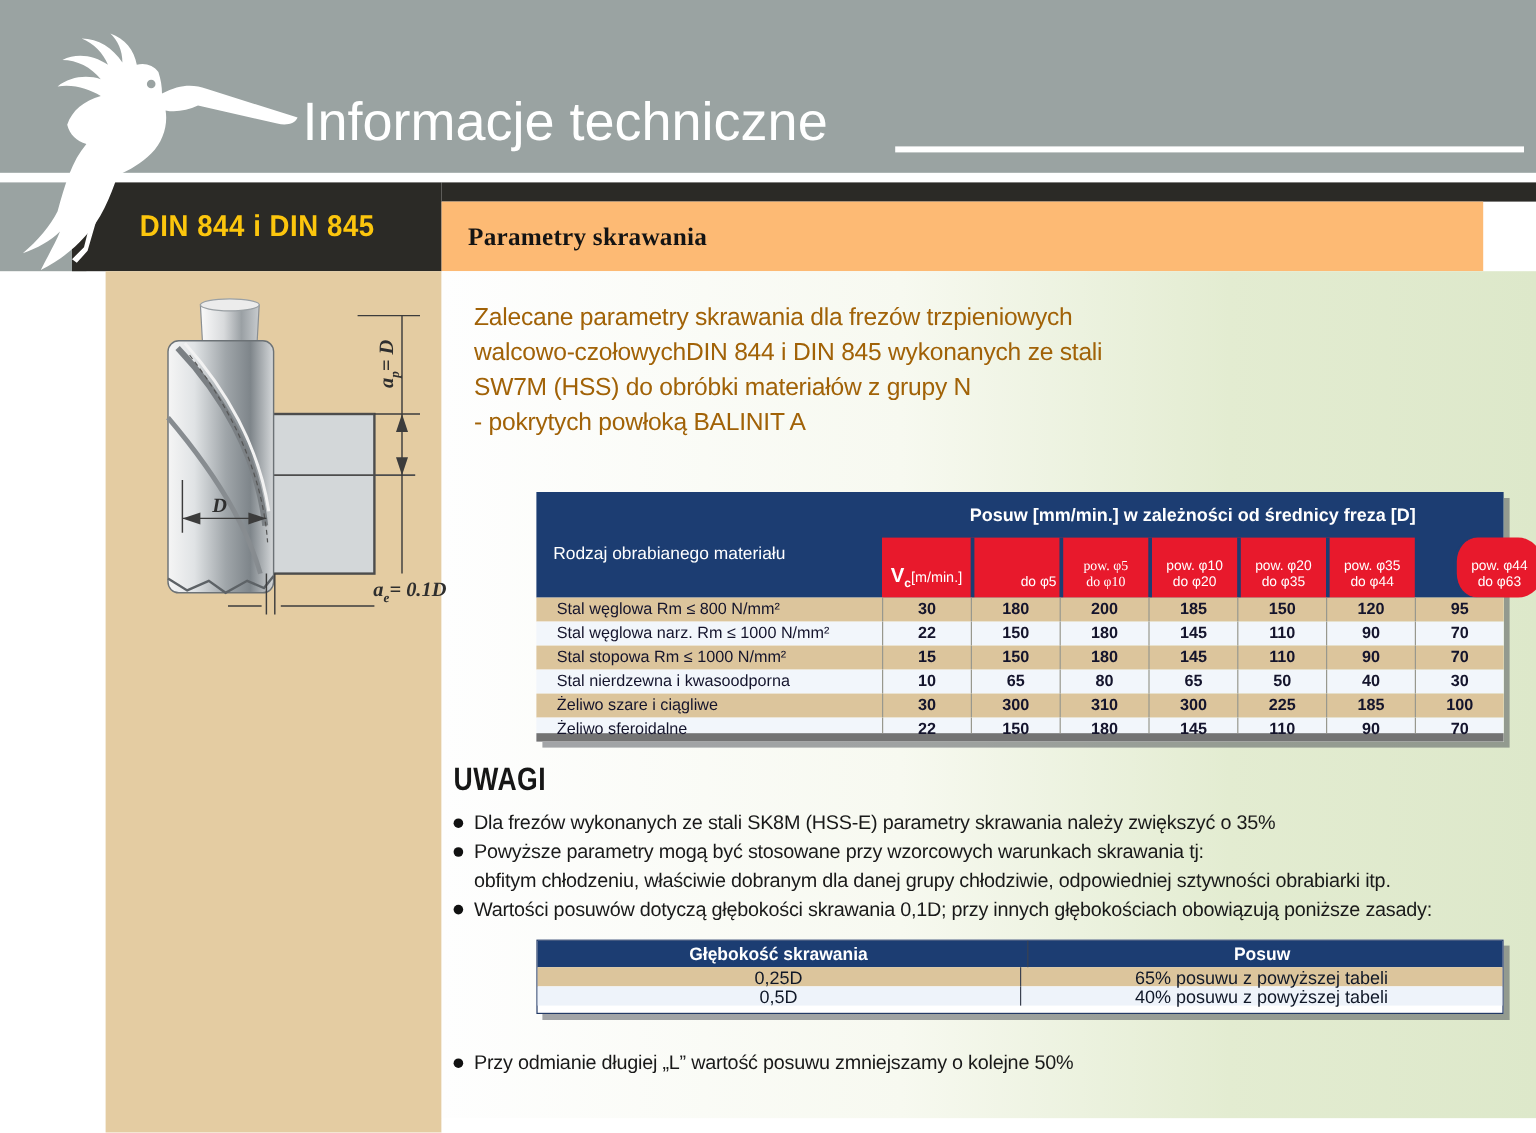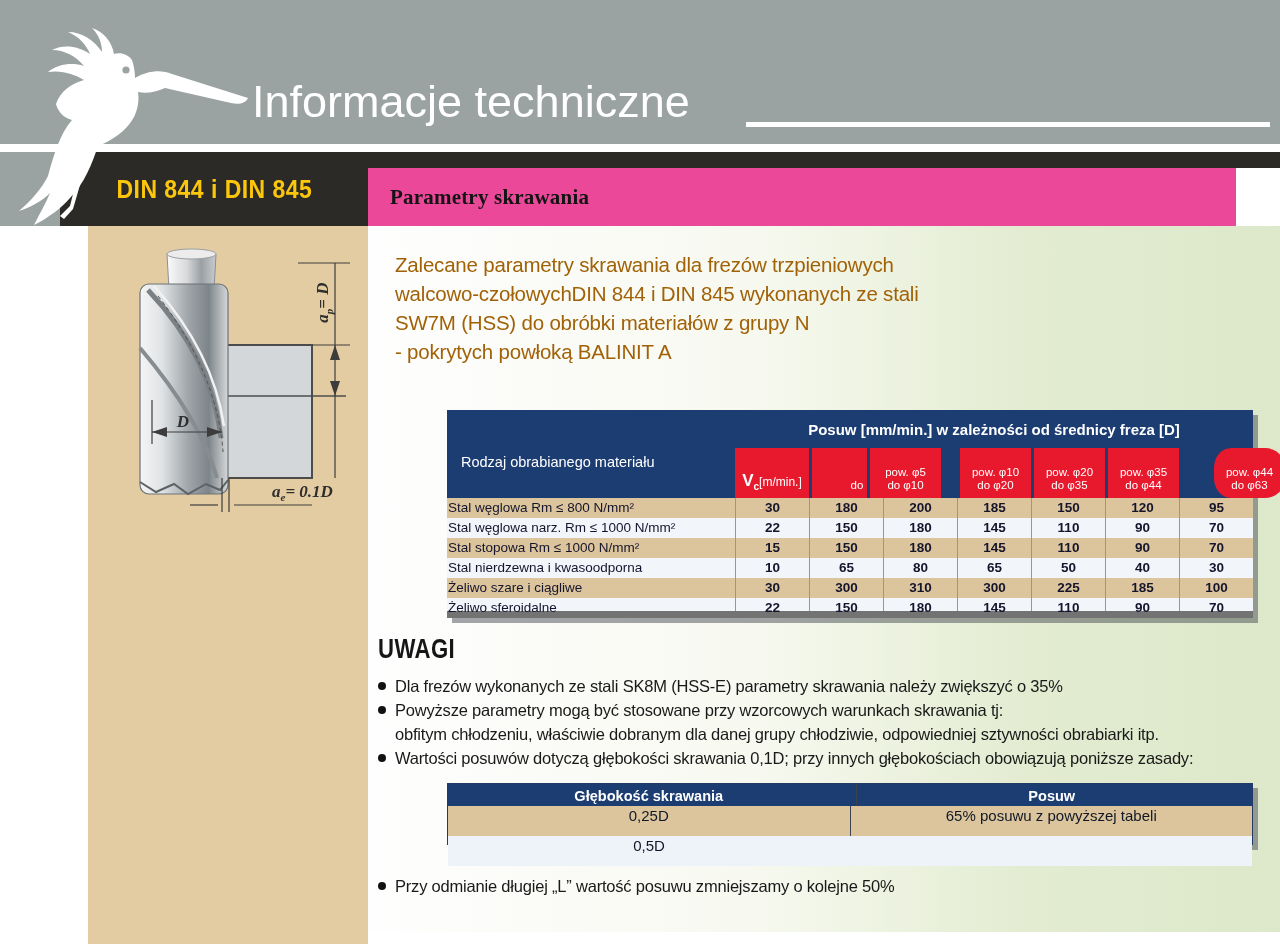--- a/index.html
+++ b/index.html
@@ -8,21 +8,21 @@
   .abs{position:absolute;}
 
   
   .gray-band{left:0;top:8;width:1280px;height:144px;background:#9aa3a2;}
   .left-gray{left:0;top:152px;width:72px;height:74px;background:#9aa3a2;}
   .din-bar{left:60px;top:152px;width:308px;height:74px;background:#2b2a26;
            display:flex;align-items:center;justify-content:center;}
   .din-label{color:#fcc60d;font-weight:bold;font-size:25px;letter-spacing:.5px;
              transform:scaleX(.92);transform-origin:center;}
   .right-dark{left:368px;top:152px;width:912px;height:16px;background:#2b2a26;}
-  .yellow-bar{left:368px;top:168px;width:868px;height:58px;background:#ec4899;
+  .yellow-bar{left:368px;top:168px;width:868px;height:58px;background:#fdba74;
               display:flex;align-items:center;}
   .section-title{font-family:"Liberation Serif","DejaVu Serif",serif;font-weight:bold;
                  font-size:21px;color:#141414;margin-left:22px;letter-spacing:.2px;}
   .page-title{left:252px;top:76px;color:#ffffff;font-size:45px;font-weight:normal;
               letter-spacing:0;white-space:nowrap;}
   .title-rule{left:746px;top:122px;width:524px;height:5px;background:#ffffff;}
 
   
   .beige-panel{left:88px;top:226px;width:280px;height:718px;background:#e4cca2;}
   .right-bg{left:368px;top:226px;width:912px;height:706px;
@@ -32,21 +32,21 @@
   
   .bird{left:0;top:26px;width:252px;height:212px;z-index:5;}
 
   
   .drawing{left:88px;top:226px;width:280px;height:300px;z-index:2;}
   .dim-label{position:absolute;font-style:italic;font-weight:bold;color:#2e2e2e;
              font-size:17px;font-family:"Liberation Serif","DejaVu Serif",serif;}
   .dim-label sub{font-size:11px;}
   .lbl-ap{left:196px;top:66px;width:80px;text-align:center;transform:rotate(-90deg);}
   .lbl-d{left:80px;top:186px;width:30px;text-align:center;}
-  .lbl-ae{left:142px;top:256px;width:110px;text-align:left;padding-left:42px;}
+  .lbl-ae{left:132px;top:256px;width:110px;text-align:right;padding-left:42px;}
 
   
   .intro{left:395px;top:250px;width:620px;color:#a16207;font-size:20.5px;
          line-height:29px;letter-spacing:-.2px;}
 
   
   .mtable{left:447px;top:410px;width:806px;height:208px;z-index:3;
           box-shadow:5px 5px 0 rgba(72,75,84,.5);}
   .mt-head{position:absolute;left:0;top:0;width:806px;height:88px;background:#1c3d72;}
   .mt-posuw{position:absolute;left:288px;top:0;width:518px;height:38px;color:#fff;
@@ -57,21 +57,21 @@
             justify-content:flex-end;padding-bottom:6px;text-align:center;}
   .red-cell.sep{border-left:3px solid #1c3d72;}
   .two-line{font-size:11.5px;line-height:13px;}
   .vc-main{font-weight:bold;font-size:17px;}
   .vc-main sub{font-size:10px;}
   .vc-unit{font-size:12px;}
   .vc-wrap{display:flex;align-items:baseline;}
   .mrow{position:absolute;left:0;width:806px;height:20px;display:flex;box-sizing:border-box;}
   .row-tan{background:#dcc59c;}
   .row-light{background:#f2f6fb;}
-  .mcell-mat{width:288px;box-sizing:border-box;padding-left:1px;font-size:13.5px;
+  .mcell-mat{width:288px;box-sizing:border-box;padding-left:17px;font-size:13.5px;
              line-height:20px;color:#14142c;white-space:nowrap;}
   .mcell-num{width:74px;box-sizing:border-box;text-align:center;line-height:20px;
              font-size:13.5px;font-weight:bold;color:#14142c;border-left:1px solid #98988e;}
   .mrow-last{border-bottom:7px solid #737373;}
 
   
   .uwagi{left:378px;top:634px;font-size:27px;font-weight:bold;color:#161616;
          transform:scaleX(.82);transform-origin:left;letter-spacing:.5px;}
   .notes{left:378px;top:674px;width:890px;}
   .note{display:flex;align-items:flex-start;line-height:24px;color:#191919;
@@ -79,21 +79,21 @@
   .dot{width:8px;height:8px;border-radius:50%;background:#111;margin:8px 9px 0 0;flex:0 0 8px;}
   .dot.hidden{visibility:hidden;}
   .final-note{left:378px;top:874px;width:890px;}
 
   
   .dtable{left:447px;top:783px;width:806px;height:62px;box-sizing:border-box;z-index:3;
           border:1px solid #233a66;box-shadow:5px 5px 0 rgba(72,75,84,.5);background:#fff;}
   .dt-head{display:flex;height:22px;background:#1c3d72;color:#fff;}
   .dt-hcell{width:50%;display:flex;align-items:center;justify-content:center;
             font-size:15px;font-weight:bold;transform:scaleX(.97);}
-  .dt-row{display:flex;height:30px;}
+  .dt-row{display:flex;height:16px;}
   .dt-cell{width:50%;text-align:center;line-height:19px;font-size:15px;color:#101828;}
   .dt-cell.sep{border-left:1px solid #3c4250;}
   .dt-row.tan{background:#dcc59c;}
   .dt-row.light{background:#eef3fa;}
 </style>
 </head>
 <body>
 
 <div id="page">
 
@@ -205,21 +205,21 @@
             <span class="vc-main"><span>V</span><sub>c</sub></span>
             <span class="vc-unit">[m/min.]</span>
           </span>
       </div>
       <div class="red-cell sep" style="left:362px;padding-left:36px;">
         <div class="two-line">
             <div>do φ5</div>
             <div></div>
           </div>
       </div>
-      <div class="red-cell sep" style="left:420px;">
+      <div class="red-cell sep" style="left:436px;font-family:Liberation Serif, serif;">
         <div class="two-line">
             <div>pow. φ5</div>
             <div>do φ10</div>
           </div>
       </div>
       <div class="red-cell sep" style="left:510px;">
         <div class="two-line">
             <div>pow. φ10</div>
             <div>do φ20</div>
           </div>
@@ -330,20 +330,21 @@
     <div class="dt-head">
       <div class="dt-hcell">Głębokość skrawania</div>
       <div class="dt-hcell" style="border-left:1px solid #3c4250;">Posuw</div>
     </div>
     <div class="dt-row tan">
       <div class="dt-cell">0,25D</div>
       <div class="dt-cell sep">65% posuwu z powyższej tabeli</div>
     </div>
     <div class="dt-row light">
       <div class="dt-cell">0,5D</div>
+      <div class="dt-cell sep">40% posuwu z powyższej tabeli</div>
     </div>
   </div>
 
   <div class="abs notes final-note">
     <div class="note">
       <span class="dot"></span>
       <span>Przy odmianie długiej „L” wartość posuwu zmniejszamy o kolejne 50%</span>
     </div>
   </div>
 

